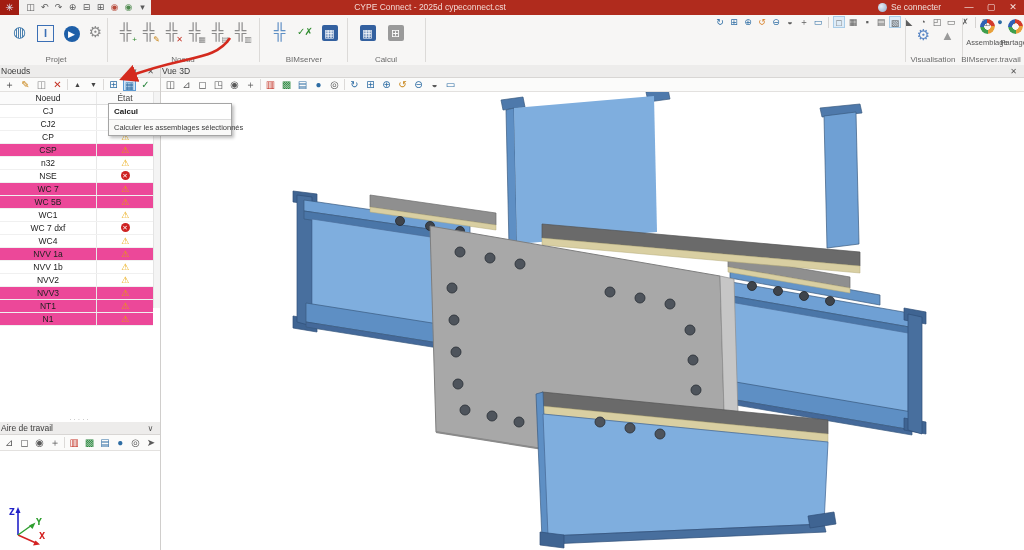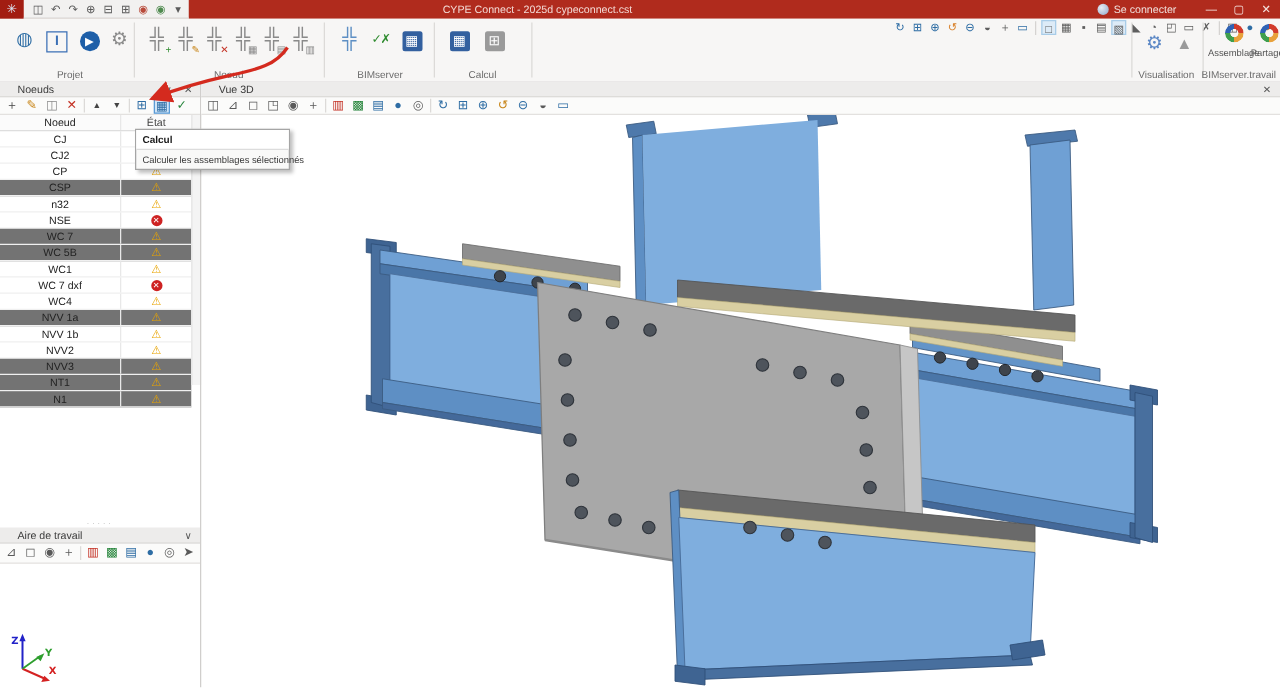--- a/index.html
+++ b/index.html
@@ -31,33 +31,33 @@
      background:conic-gradient(#D23B2B 0 25%,#E8A13B 25% 50%,#3F9E4D 50% 75%,#2F62B5 75% 100%);
      -webkit-mask:radial-gradient(circle,transparent 0 3px,#000 3.5px);mask:radial-gradient(circle,transparent 0 3px,#000 3.5px)}
   .bimbtn{top:4px;width:46px;text-align:center;font-size:7.5px;color:#555}
   .bimbtn .cap{display:block;margin-top:2px}
   .row2{left:714px;top:1px;display:flex;align-items:center;gap:2px}
   .r2i{width:12px;height:12px;font-size:9px;line-height:12px;text-align:center;color:#5E5E5E}
   .r2i.blue{color:#2E6DA4}.r2i.org{color:#D9822B}
   .r2i.on{background:#DDEBF7;border:1px solid #A8CCE8;box-sizing:border-box}
   .r2sep{width:1px;height:11px;background:#D5D3D1;margin:0 2px}
   
-  .phdr{height:13px;background:#EDECEB;border-bottom:1px solid #D8D6D4;line-height:13px;font-size:8.5px;color:#3A3A3A;padding-left:14px;box-sizing:border-box}
+  .phdr{height:13px;background:#EDECEB;border-bottom:1px solid #D8D6D4;line-height:13px;font-size:8.5px;color:#3A3A3A;padding-left:1px;box-sizing:border-box}
   .phbtn{position:absolute;top:0;width:13px;height:13px;line-height:13px;text-align:center;color:#555;font-size:8px}
   .ptools{display:flex;align-items:center;gap:3px;background:#FBFBFA;border-bottom:1px solid #E3E1DF;padding:0 3px;box-sizing:border-box}
   .ti{width:13px;height:13px;font-size:10px;line-height:13px;text-align:center;color:#444}
   .ti.org{color:#C8861A}.ti.red{color:#C43225}.ti.gray{color:#8A8A8A}.ti.blue{color:#2E6DA4}
   .ti.grn{color:#27853C}.ti.dgray{color:#5A5A5A}
   .ti.sel{background:#CFE4F7;border:1px solid #5B9BD5;box-sizing:border-box}
   .tsep{width:1px;height:11px;background:#DCDAD8}
   
   .ntable{left:0;top:92px;width:153px;background:#fff}
   .trow{display:flex;height:12px;line-height:12px;border-bottom:1px solid #F0F0F0}
   .trow.hdr{border-bottom:1px solid #DEDEDE;background:#FBFBFB;color:#444}
-  .trow.sel{background:#737373}
+  .trow.sel{background:#ec4899}
   .tname{width:96px;text-align:center;border-right:1px solid #E8E8E8;font-size:8.5px;color:#222;white-space:nowrap;overflow:hidden}
   .tstat{width:56px;text-align:center;font-size:9px}
   .tstat.warning::before{content:"⚠";color:#E8A400;font-size:9px}
   .tstat.error::before{content:"✕";display:inline-block;width:9px;height:9px;line-height:9px;border-radius:50%;
       background:#CE2222;color:#fff;font-size:6.5px;vertical-align:1px}
   .scroll{left:153px;top:92px;width:7px;height:216px;background:#F4F4F4;border-left:1px solid #E4E4E4}
   
   .tooltip{left:108px;top:103px;width:122px;background:#F9F9F8;border:1px solid #A5A5A5;box-shadow:2px 2px 3px rgba(0,0,0,.25);z-index:40}
   .tooltip .tt{font-weight:bold;font-size:8px;padding:3px 5px;background:#FFFFFF;border-bottom:1px solid #DCDCDC;color:#1A1A1A}
   .tooltip .tb{font-size:7.5px;padding:3px 5px;color:#3A3A3A;white-space:nowrap}

